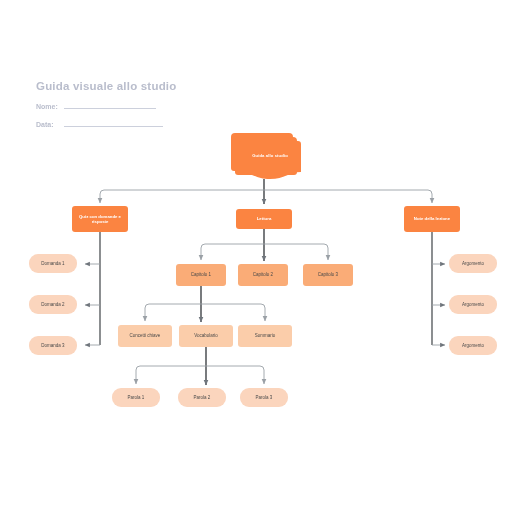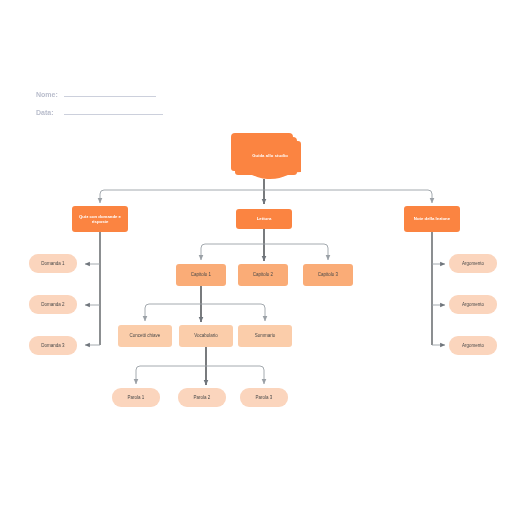--- a/index.html
+++ b/index.html
@@ -158,20 +158,21 @@
   #node-par1 { left: 112px; top: 388px; }
   #node-par2 { left: 178px; top: 388px; }
   #node-par3 { left: 240px; top: 388px; }
 </style>
 </head>
 <body>
 
 <div id="canvas">
 
   <div id="header">
+    <div id="doc-title">Guida visuale allo studio</div>
 
     <div class="field-row">
       <div class="field-label">Nome:</div>
       <div class="field-rule" id="rule-nome"></div>
     </div>
 
     <div class="field-row">
       <div class="field-label">Data:</div>
       <div class="field-rule" id="rule-data"></div>
     </div>

